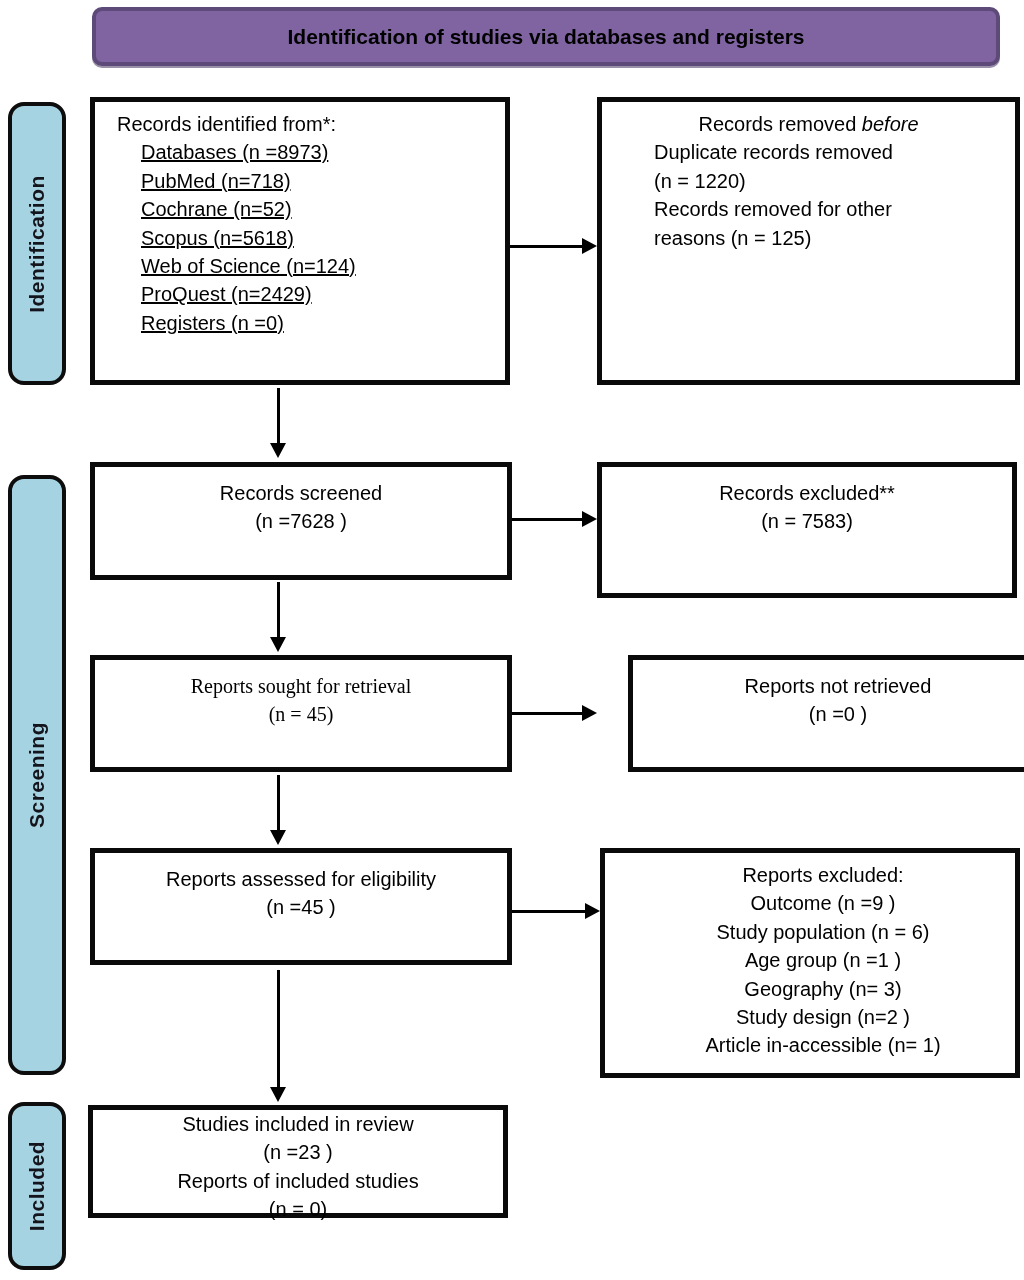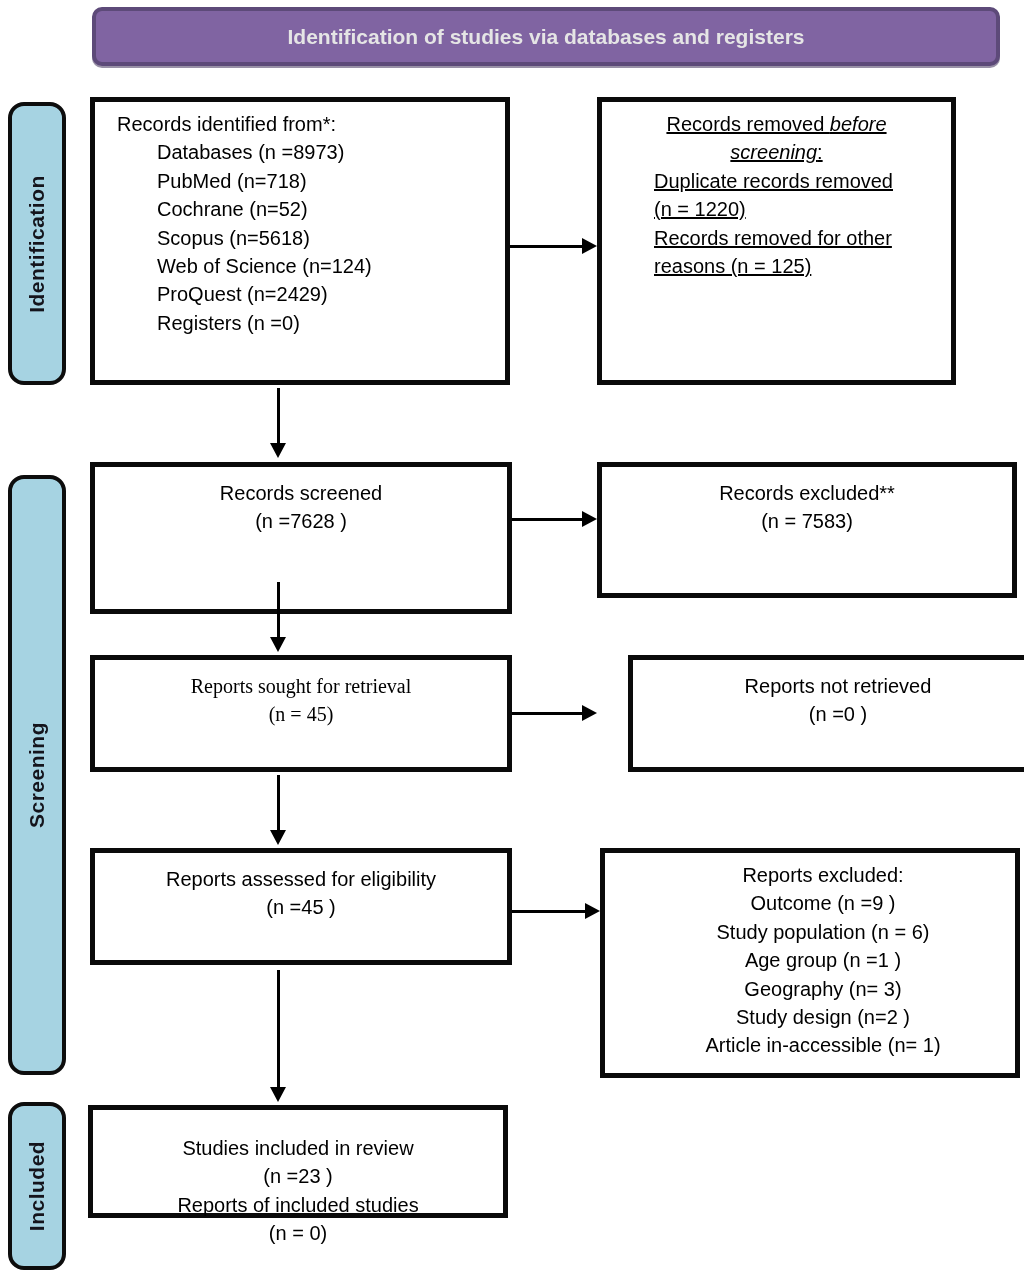--- a/index.html
+++ b/index.html
@@ -7,21 +7,21 @@
     position:relative;width:1024px;height:1280px;background:#ffffff;
     font-family:"Liberation Sans",sans-serif;color:#000;overflow:hidden;
   }
   
   .banner{
     position:absolute;left:92px;top:7px;width:908px;height:59px;
     background:#8064A2;border:4px solid #5d4a79;border-radius:10px;
     box-sizing:border-box;display:flex;align-items:center;justify-content:center;
     box-shadow:0 2px 0 rgba(70,55,95,.55);
   }
-  .banner span{font-weight:bold;font-size:21px;color:#e5e5e5;}
+  .banner span{font-weight:bold;font-size:21px;color:#000000;}
   
   .stage{
     position:absolute;left:8px;width:58px;background:#A6D3E2;
     border:4px solid #0d0d0d;border-radius:16px;box-sizing:border-box;
     display:flex;align-items:center;justify-content:center;
   }
   .stage span{
     transform:rotate(-90deg);white-space:nowrap;font-weight:bold;
     font-size:21px;color:#14141c;letter-spacing:.5px;
   }
@@ -61,47 +61,44 @@
   </div>
   <div class="stage" style="top:475px;height:600px;">
     <span>Screening</span>
   </div>
   <div class="stage" style="top:1102px;height:168px;">
     <span>Included</span>
   </div>
 
   <div class="fbox" style="left:90px;top:97px;width:420px;height:288px;padding:8px 8px 12px 22px;">
     <div>Records identified from*:</div>
-    <div style="margin-left:40px;">
+    <div style="margin-left:24px;text-decoration:underline;">
       <div>Databases (n =8973)</div>
       <div>PubMed (n=718)</div>
       <div>Cochrane (n=52)</div>
       <div>Scopus (n=5618)</div>
       <div>Web of Science (n=124)</div>
       <div>ProQuest (n=2429)</div>
       <div>Registers (n =0)</div>
     </div>
   </div>
 
-  <div class="fbox" style="left:597px;top:97px;width:359px;height:288px;padding:8px 10px 0 10px;text-decoration:underline;">
+  <div class="fbox" style="left:597px;top:97px;width:423px;height:288px;padding:8px 10px 0 10px;">
     <div class="tcenter">
       <span>Records removed </span><span class="italic">before</span>
-    </div>
-    <div class="tcenter">
-      <span class="italic">screening</span><span>:</span>
     </div>
     <div style="padding-left:42px;">
       <div class="pre">Duplicate records removed
 (n = 1220)</div>
       <div class="pre">Records removed for other
 reasons (n = 125)</div>
     </div>
   </div>
 
-  <div class="fbox pre tcenter" style="left:90px;top:462px;width:422px;height:152px;padding-top:12px;">Records screened
+  <div class="fbox pre tcenter" style="left:90px;top:462px;width:422px;height:118px;padding-top:12px;">Records screened
 (n =7628 )</div>
   <div class="fbox pre tcenter" style="left:597px;top:462px;width:420px;height:136px;padding-top:12px;">Records excluded**
 (n = 7583)</div>
 
   <div class="fbox pre tcenter" style="left:90px;top:655px;width:422px;height:117px;padding-top:12px;font-family:Liberation Serif, serif;">Reports sought for retrieval
 (n = 45)</div>
   <div class="fbox pre tcenter" style="left:597px;top:655px;width:420px;height:117px;padding-top:12px;margin-left:31px;">Reports not retrieved
 (n =0 )</div>
 
   <div class="fbox pre tcenter" style="left:90px;top:848px;width:422px;height:117px;padding-top:12px;">Reports assessed for eligibility
@@ -110,21 +107,21 @@
   <div class="fbox tcenter" style="left:600px;top:848px;width:420px;height:230px;padding-top:8px;padding-left:26px;">
     <div>Reports excluded:</div>
     <div>Outcome (n =9 )</div>
     <div>Study population (n = 6)</div>
     <div>Age group (n =1 )</div>
     <div>Geography (n= 3)</div>
     <div>Study design (n=2 )</div>
     <div>Article in-accessible (n= 1)</div>
   </div>
 
-  <div class="fbox pre tcenter" style="left:88px;top:1105px;width:420px;height:113px;padding-top:24px;">Studies included in review
+  <div class="fbox pre tcenter" style="left:88px;top:1105px;width:420px;height:113px;">Studies included in review
 (n =23 )
 Reports of included studies
 (n = 0)</div>
 
   <div class="arrow-h" style="left:510px;top:238px;width:87px;">
     <div class="line" style="width:73px;"></div>
     <div class="head"></div>
   </div>
   <div class="arrow-v" style="left:270px;top:388px;height:70px;">
     <div class="line" style="height:56px;"></div>

